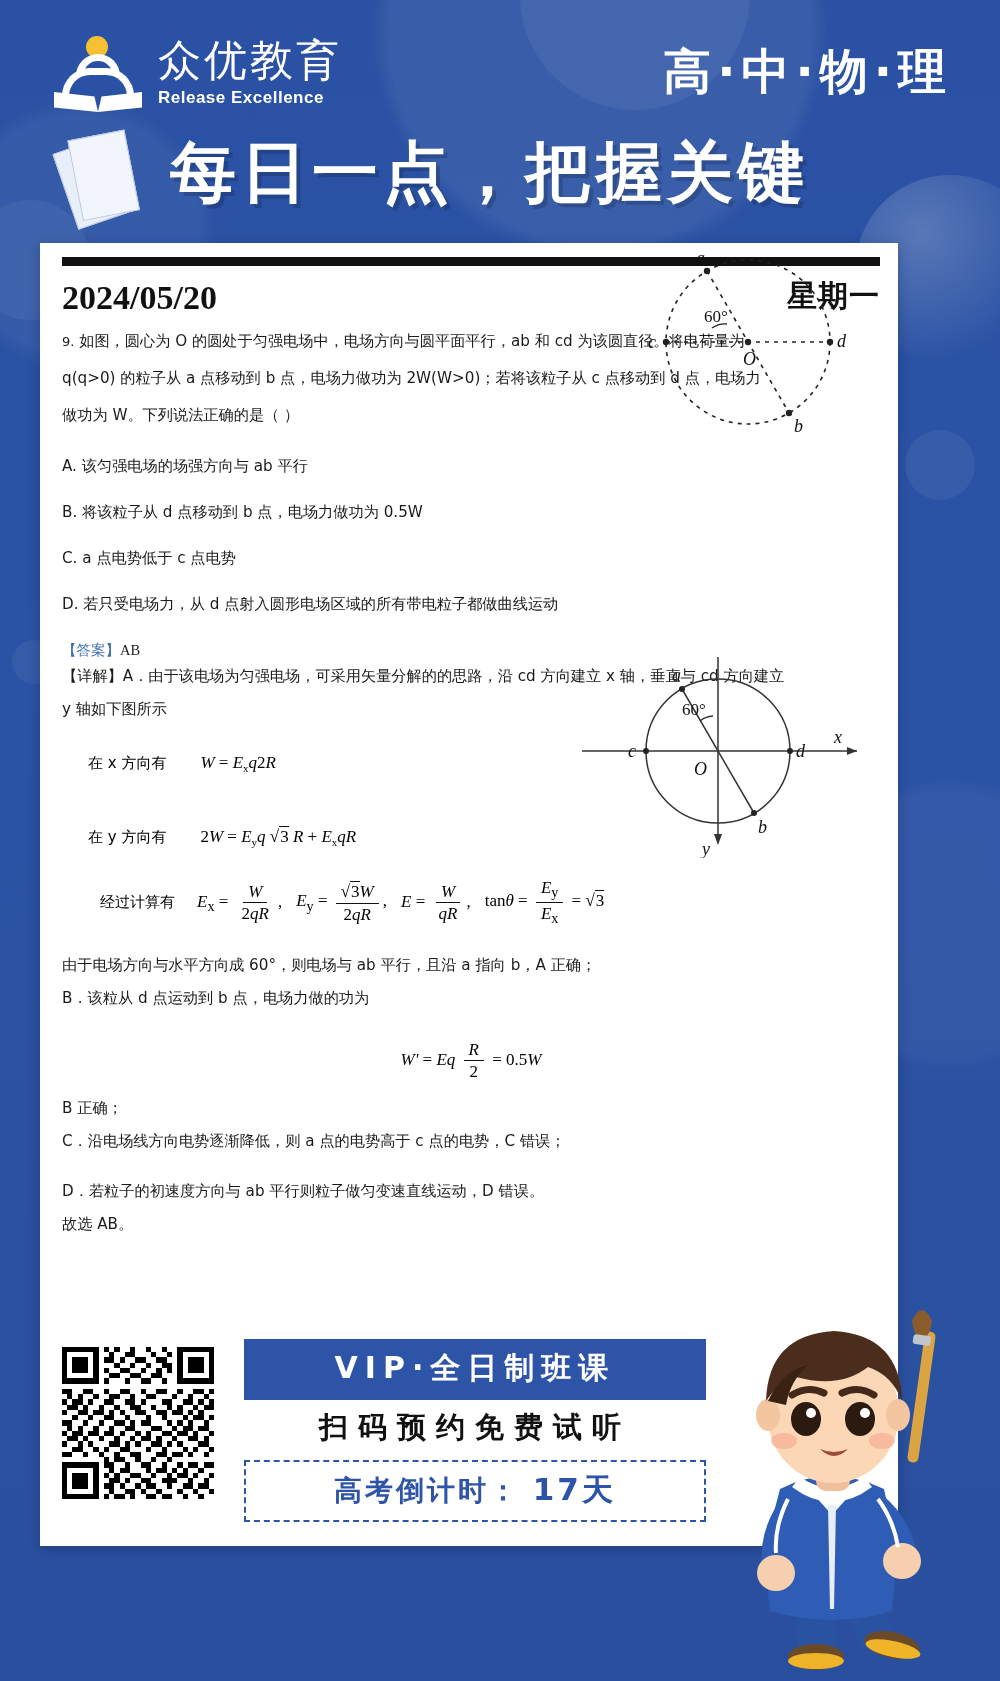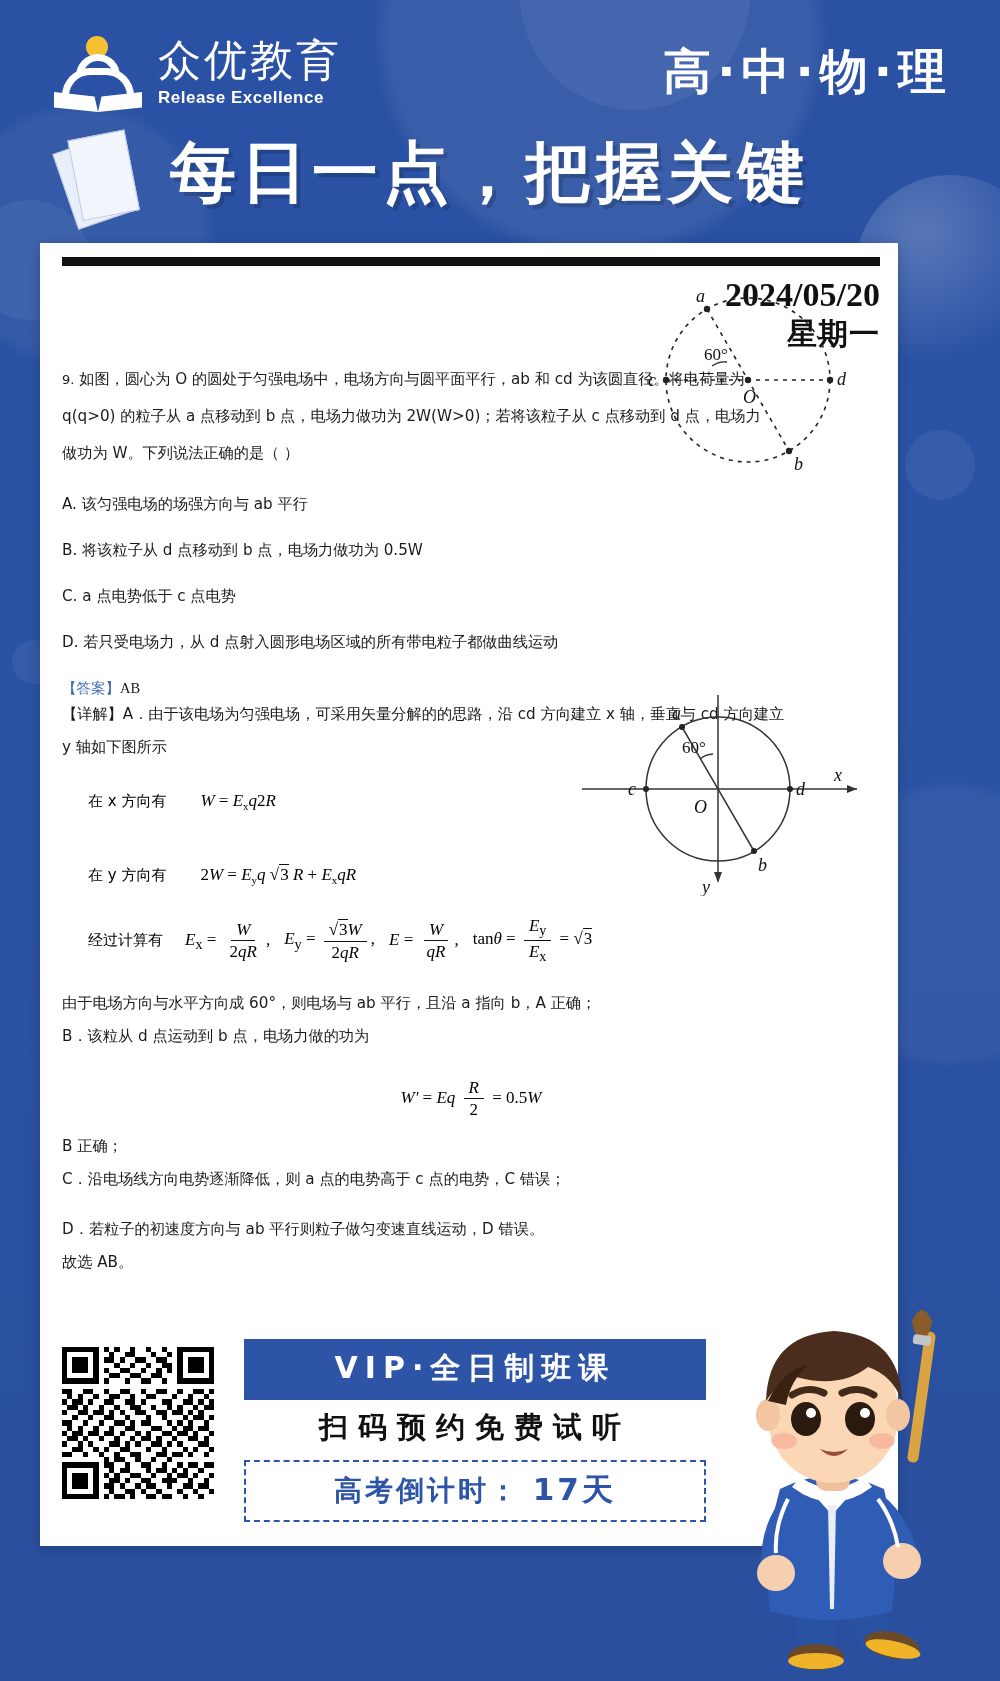--- a/index.html
+++ b/index.html
@@ -52,21 +52,21 @@
   .papers .p1 { left: 0; top: 6px; width: 58px; height: 80px; transform: rotate(-8deg); background:#e9eff9; }
   .papers .p2 { left: 12px; top: 0; width: 58px; height: 82px; background:#f2f6fc; }
 
   
   .sheet {
     position: absolute; left: 40px; top: 243px; width: 858px; height: 1303px;
     background: #fff; box-shadow: 0 3px 12px rgba(0,0,0,.22);
   }
   .sheet-inner { position: absolute; left: 22px; top: 14px; right: 18px; bottom: 10px; }
   .rule { width: 100%; height: 9px; background: #111; }
-  .daterow { display: flex; justify-content: space-between; align-items: flex-end; margin-top: 10px; flex-direction: column; }
+  .daterow { display: flex; justify-content: space-between; align-items: flex-end; margin-top: 10px; }
   .date {
     font-family: "Liberation Serif", serif; font-size: 34px; font-weight: 700; color: #111; letter-spacing: 0px;
   }
   .weekday { font-family: "DejaVu Sans", sans-serif; font-size: 30px; font-weight: 700; color: #111; letter-spacing: 1px; }
 
   .qtext, .opt, .para { font-family: "DejaVu Sans", sans-serif; color: #1a1a1a; }
   .qtext { font-size: 15.2px; line-height: 2.45; margin-top: 6px; }
   .opts { margin-top: 22px; }
   .opt { font-size: 15.2px; line-height: 1.25; margin-bottom: 27px; }
   .qnum { font-size: 13px; }
@@ -82,21 +82,21 @@
   .eq sub { font-size: 11px; }
 
   
   .frac { display: inline-flex; flex-direction: column; align-items: center; vertical-align: middle;
           margin: 0 4px; font-family: "Liberation Serif", serif; }
   .frac .num { border-bottom: 1.4px solid #111; padding: 0 5px 1px; line-height: 1.15; }
   .frac .den { padding: 1px 5px 0; line-height: 1.15; }
   .sq { display:inline-block; }
   .sq .bar { border-top: 1.3px solid #111; display:inline-block; padding-left:1px; }
 
-  .calcrow { display: flex; align-items: center; gap: 22px; margin: 30px 0 0 26px; font-size: 15px; font-family:"DejaVu Sans",sans-serif;}
+  .calcrow { display: flex; align-items: center; gap: 22px; margin: 30px 0 0 38px; font-size: 15px; font-family:"DejaVu Sans",sans-serif;}
   .calcrow .items { display: flex; align-items: center; gap: 14px; font-family: "Liberation Serif", serif; font-size: 17px; }
 
   .center-eq { text-align: center; margin: 24px 0 10px; font-family: "Liberation Serif", serif; font-size: 17px; }
 
   
   .dia1 { position: absolute; right: 10px; top: 200px; }
   .dia2 { position: absolute; right: 22px; top: 535px; }
 
   
   .promo { position: absolute; left: 62px; top: 1339px; width: 640px; height: 200px; }

